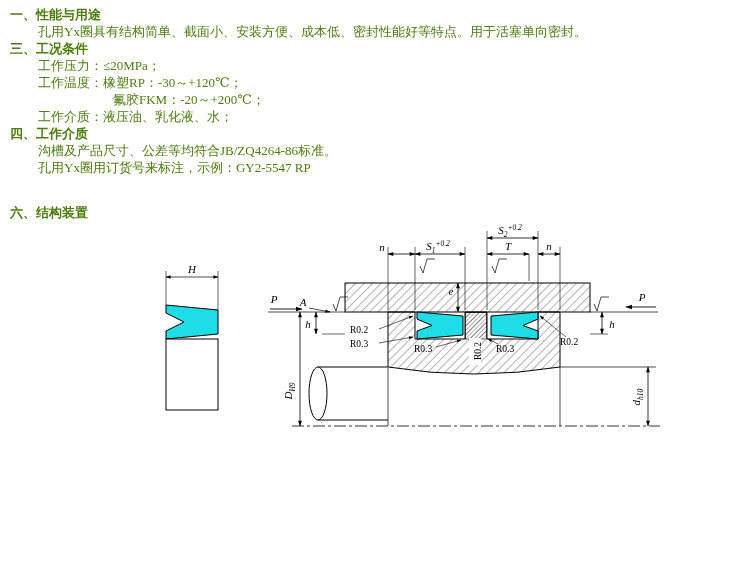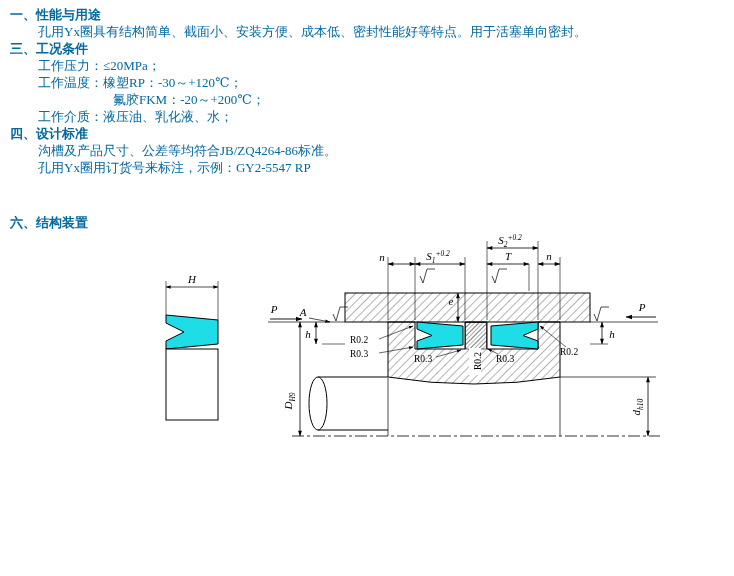--- a/index.html
+++ b/index.html
@@ -1,31 +1,31 @@
 <!DOCTYPE html>
 <html><head>
 <meta charset="utf-8">
 <style>
   html,body{margin:0;padding:0;background:#fff;}
   .page{
     position:relative;
     width:734px;height:576px;
-    background:#fff;color:#0369a1;
+    background:#fff;color:#4d7c0f;
     font-family:"Liberation Serif","DejaVu Serif",serif;
     font-size:13px;
     padding:6px 0 0 10px;
     box-sizing:border-box;
     overflow:hidden;
   }
   .h{font-family:"Liberation Sans","DejaVu Sans",sans-serif;font-weight:bold;line-height:17px;}
   .b{line-height:17px;padding-left:28px;}
   .b2{padding-left:103px;}
   .od{position:relative;height:76px;}
   .od svg{position:absolute;left:0;top:0;}
-  .s6{margin-top:38px;}
+  .s6{margin-top:28px;}
   svg text{font-family:"Liberation Serif","DejaVu Serif",serif;fill:#000;stroke:none;}
   text.dim{font-size:11px;font-style:italic;}
   text.rlab{font-size:9.5px;}
   tspan.sub,tspan.sup{font-size:7.5px;}
   text.olab{font-size:13px;}
 </style>
 </head>
 <body>
 
 <div class="page">
@@ -38,21 +38,21 @@
 
   <div>
     <div class="h">三、工况条件</div>
     <div class="b">工作压力：≤20MPa；</div>
     <div class="b">工作温度：橡塑RP：-30～+120℃；</div>
     <div class="b b2">氟胶FKM：-20～+200℃；</div>
     <div class="b">工作介质：液压油、乳化液、水；</div>
   </div>
 
   <div>
-    <div class="h">四、设计标准</div>
+    <div class="h">四、工作介质</div>
     <div class="b">沟槽及产品尺寸、公差等均符合JB/ZQ4264-86标准。</div>
   </div>
 
   <div>
     <div class="b">
       <span>孔用Yx圈用订货号来标注，示例：</span><span class="code">GY2-5547 RP</span>
     </div>
 
   </div>
 

